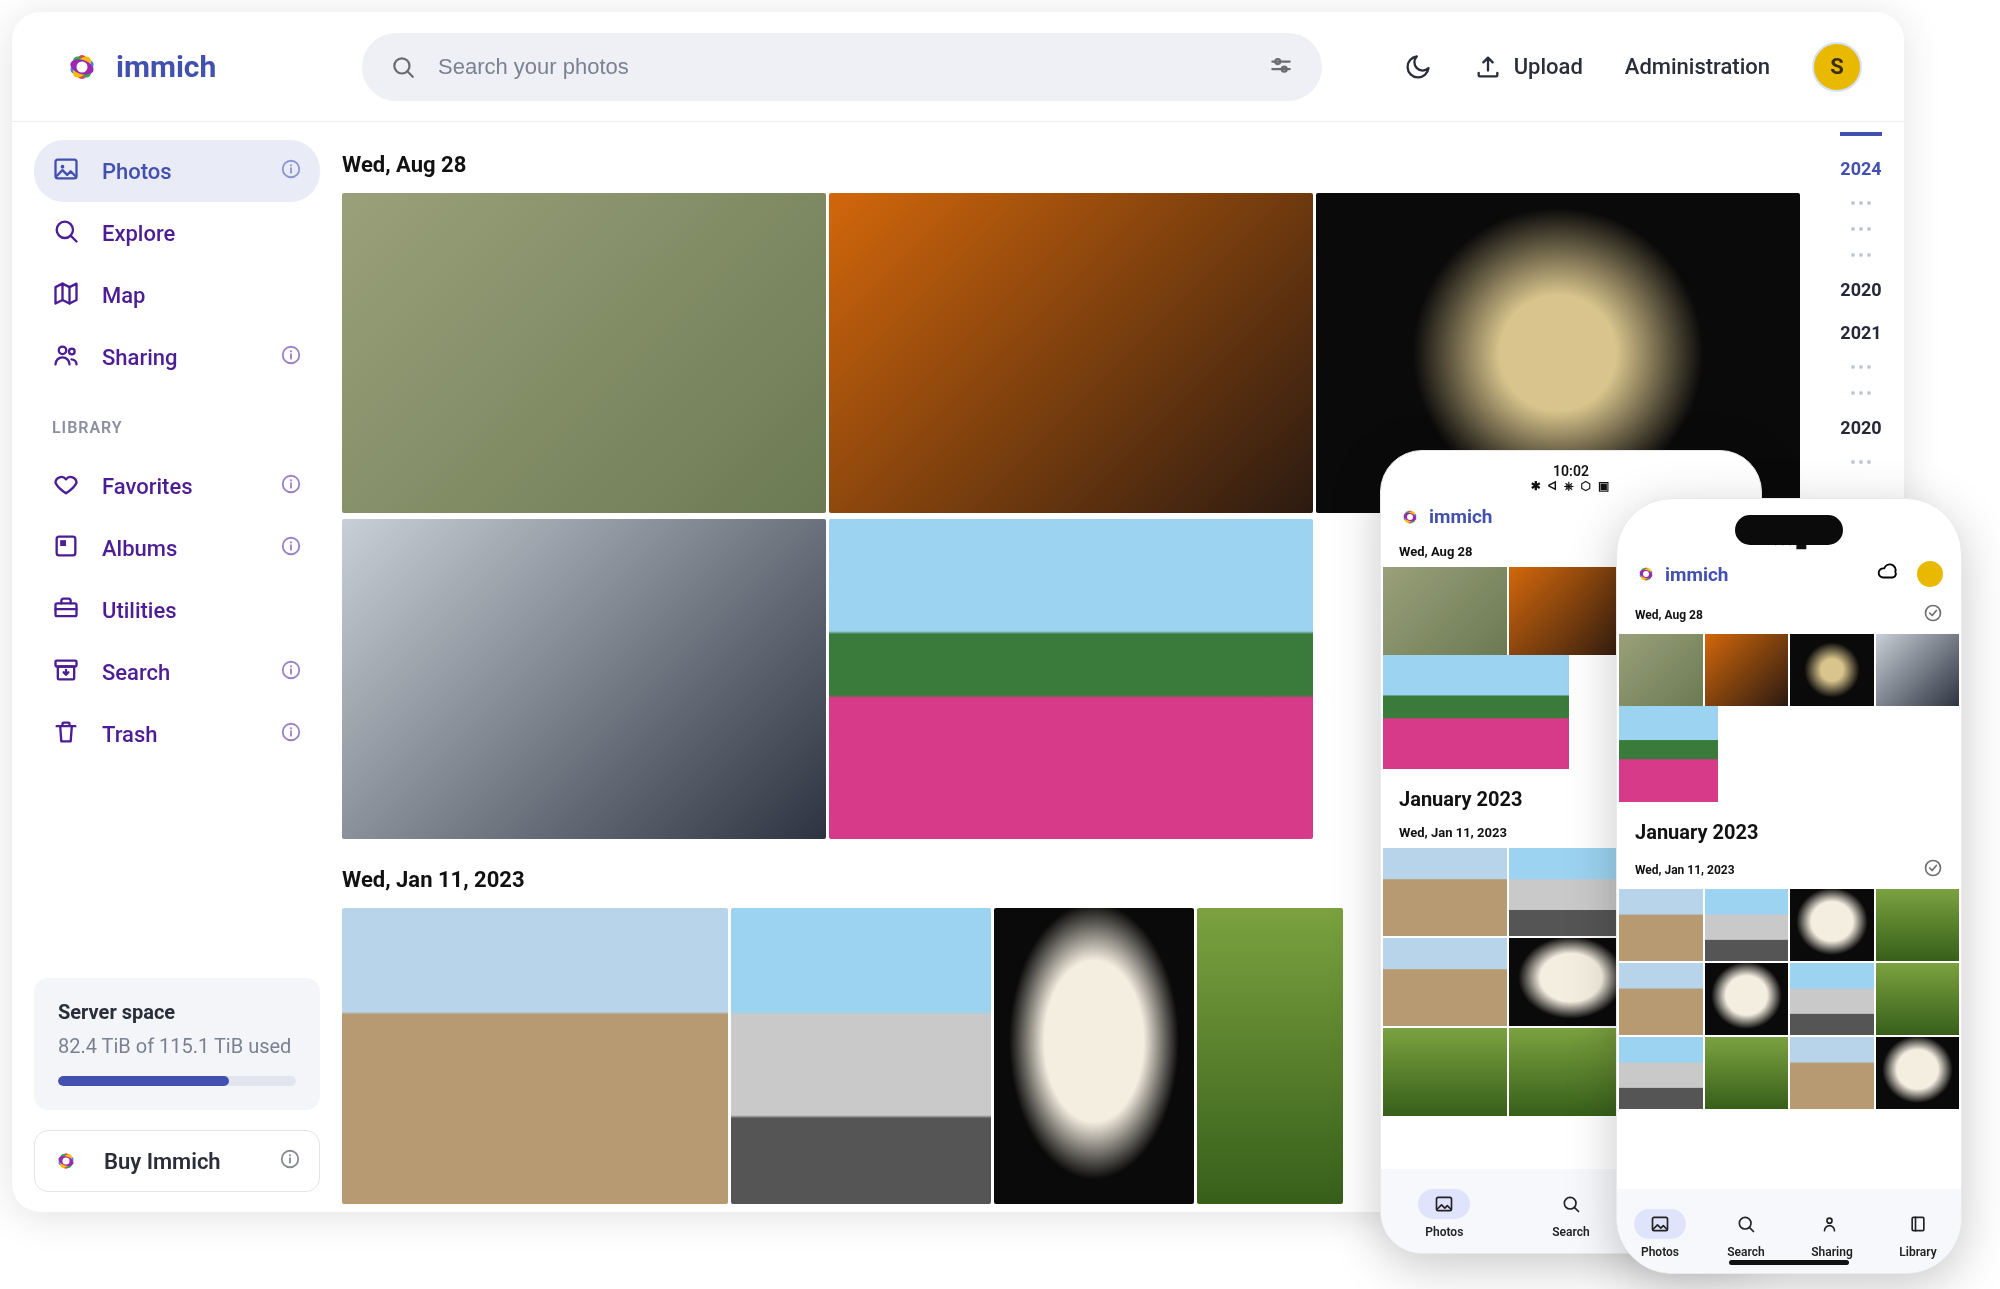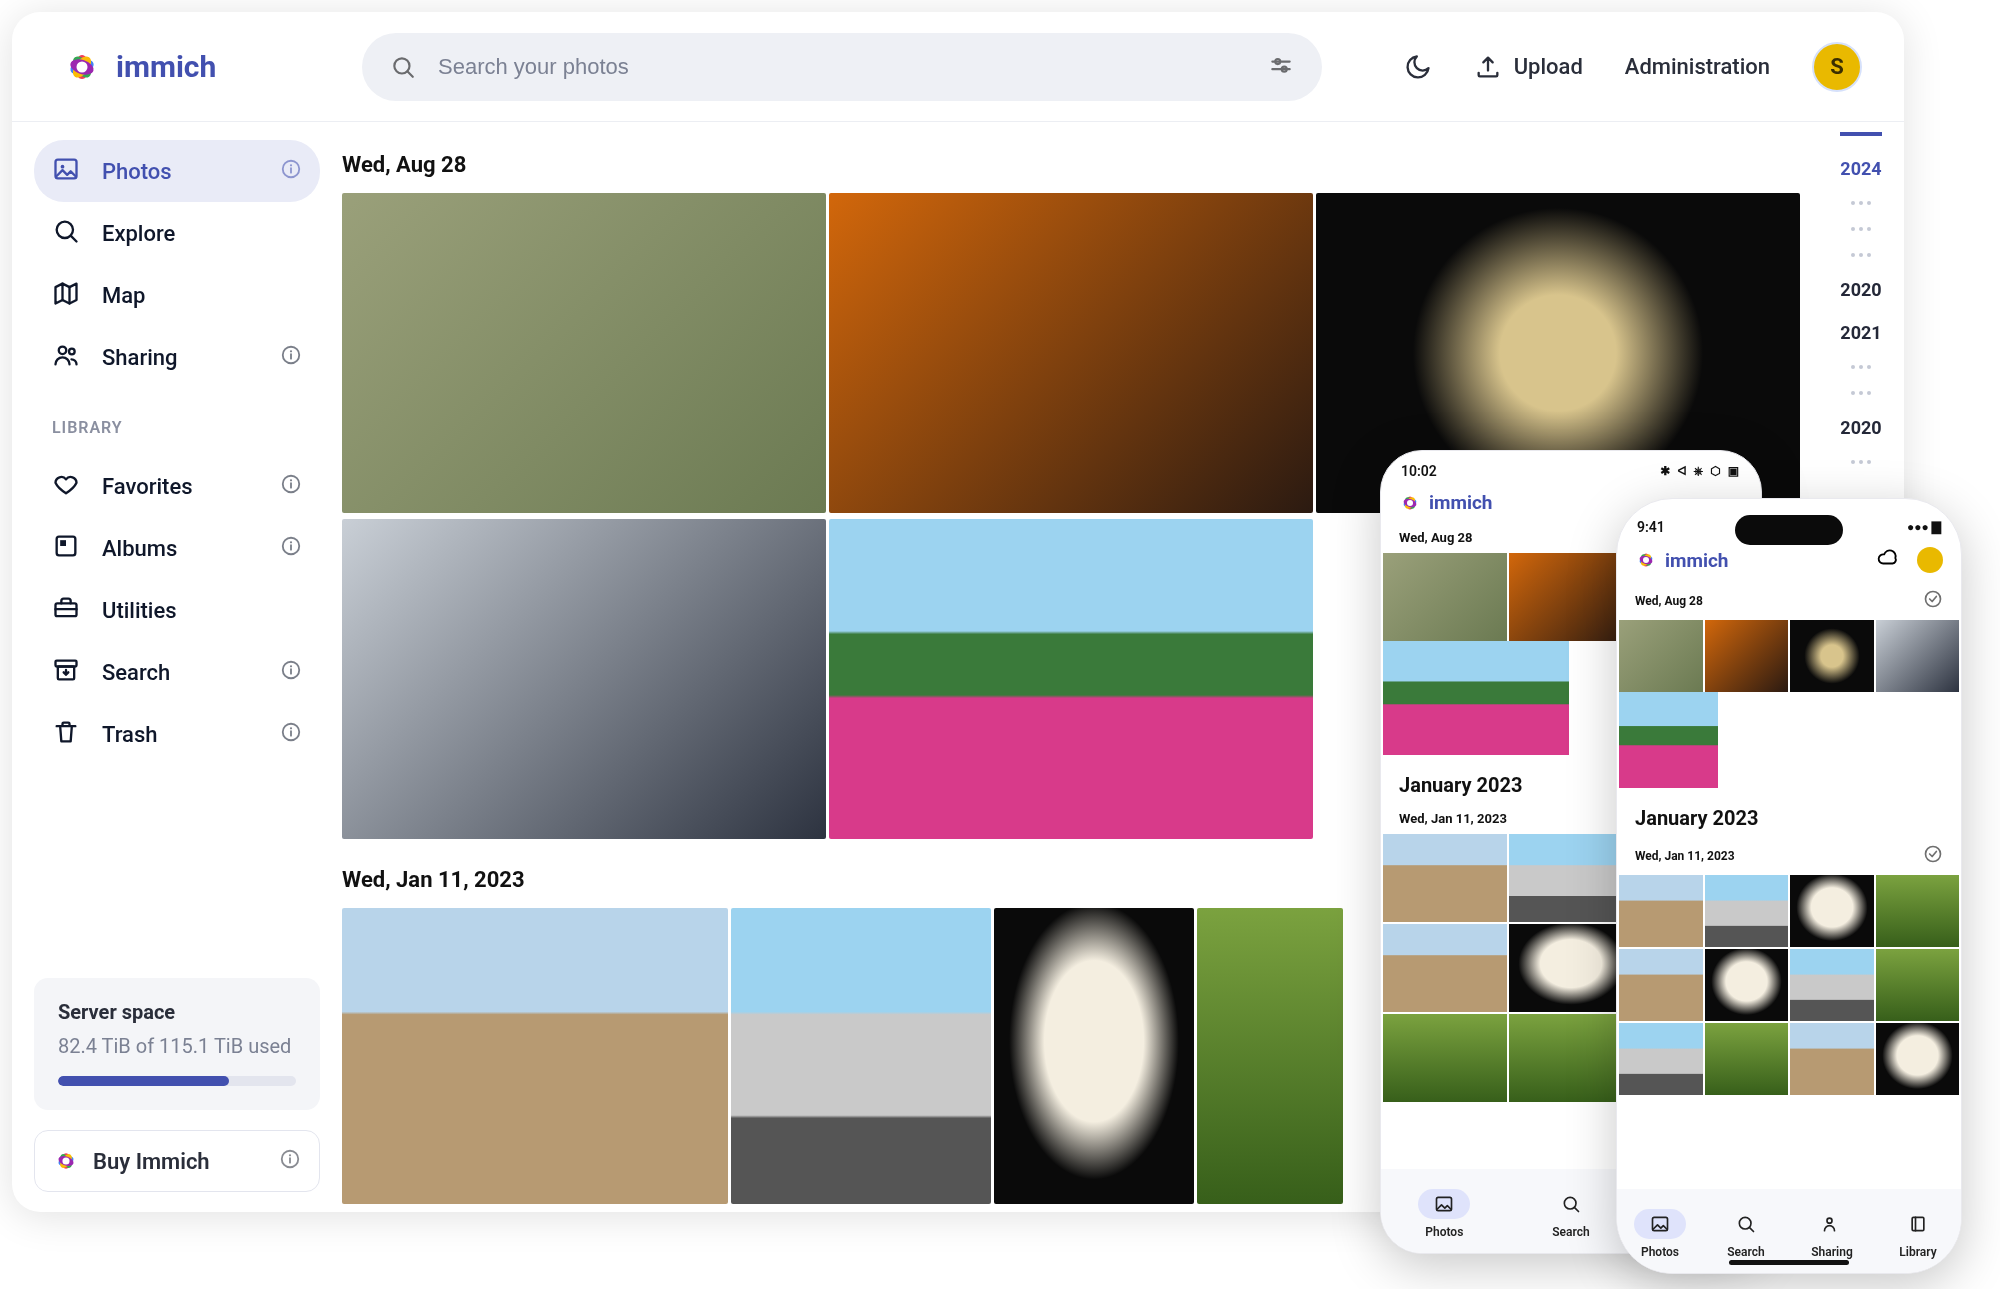--- a/index.html
+++ b/index.html
@@ -39,41 +39,41 @@
 .icon-btn svg { width: 28px; height: 28px; }
 .avatar { width: 50px; height: 50px; border-radius: 50%; background: #e9b900; color: #3a2e00;
   display: flex; align-items: center; justify-content: center; font-weight: 700; font-size: 22px;
   border: 2px solid #d6e1fb; }
 
 
 .body { display: flex; height: calc(100% - 110px); }
 .sidebar { width: 330px; padding: 18px 22px 20px 22px; display: flex; flex-direction: column; }
 .nav-item {
   display: flex; align-items: center; height: 62px; padding: 0 18px; border-radius: 30px;
-  gap: 22px; font-size: 22px; font-weight: 500; color: #0f172a; cursor: pointer;
+  gap: 22px; font-size: 22px; font-weight: 500; color: #4c1d95; cursor: pointer;
 }
 .nav-item.active { background: #e9ebf7; color: #4250af; }
 .nav-item .nav-info { margin-left: auto; opacity: .55; }
 .nav-item .nav-info svg { width: 22px; height: 22px; }
 .nav-ico svg { width: 28px; height: 28px; }
 .nav-section { font-size: 16px; font-weight: 600; letter-spacing: .06em; color: #8a8fa0;
   padding: 30px 18px 18px 18px; }
 
 .sidebar-footer { margin-top: auto; }
 .storage {
   background: #f4f5f8; border-radius: 14px; padding: 22px 24px 24px 24px; margin-bottom: 20px;
 }
 .storage .title { font-size: 20px; font-weight: 700; color: #2a2e3a; margin-bottom: 10px; }
 .storage .text  { font-size: 20px; color: #7b8193; margin-bottom: 18px; }
 .storage .bar   { height: 10px; background: #e3e5ee; border-radius: 5px; overflow: hidden; }
 .storage .fill  { height: 100%; width: 72%; background: #4250af; border-radius: 5px; }
 
 .buy {
   display: flex; align-items: center; height: 62px; border: 1.6px solid #e3e5ee;
-  border-radius: 14px; padding: 0 18px; gap: 14px; font-size: 22px; font-weight: 600;
+  border-radius: 14px; padding: 0 18px; gap: 25px; font-size: 22px; font-weight: 600;
   color: #2a2e3a; cursor: pointer;
 }
 .buy .nav-info { margin-left: auto; opacity: .55; }
 .buy .nav-info svg { width: 22px; height: 22px; }
 
 .server-row {
   display: flex; align-items: center; padding: 18px 6px 4px 6px; font-size: 20px;
   color: #2a2e3a;
 }
 .dot-online { width: 12px; height: 12px; border-radius: 50%; background: #1fbf5a; margin-right: 14px; }
@@ -103,21 +103,21 @@
 .scrubber .cur { color:#4250af; border-top:4px solid #4250af; padding-top:22px; }
 .scrubber .dots { display:flex; gap:4px; }
 .scrubber .dots span { width:4px; height:4px; border-radius:50%; background:#c5c9d5; }
 
 
 .phone { position:absolute; background:#fff; border:1px solid #e9e9ee; overflow:hidden; }
 .phoneA { left: 1380px; top: 450px; width: 382px; height: 804px; border-radius: 42px; box-shadow: 0 12px 50px rgba(0,0,0,.22); }
 .phoneB { left: 1616px; top: 498px; width: 346px; height: 776px; border-radius: 56px; box-shadow: 0 12px 50px rgba(0,0,0,.22); z-index: 2; }
 .phoneB .notch { position:absolute; top:16px; left:50%; transform:translateX(-50%); width:108px; height:30px; background:#0b0b0b; border-radius:16px; }
 
-.p-status { display:flex; align-items:center; justify-content:space-between; padding: 12px 20px 6px 20px; font-size:14px; color:#111; font-weight:600;}
+.p-status { display:flex; align-items:center; justify-content:space-between; padding: 12px 20px 6px 20px; font-size:14px; color:#111; font-weight:600;flex-direction:column;}
 .p-head { display:flex; align-items:center; gap:8px; padding: 6px 18px 10px 18px; }
 .p-head .logo-flower { width: 22px; height: 22px; }
 .p-head .logo-text { font-size: 19px; }
 .p-head .spacer { flex:1; }
 .cloud-ico svg { width:22px; height:22px; }
 .mini-avatar { width:26px; height:26px; border-radius:50%; background:#e9b900; margin-left:10px; display:flex; align-items:center; justify-content:center; font-size:12px; font-weight:700; color:#3a2e00;}
 
 .p-date { font-size: 13px; font-weight:700; padding: 6px 18px 8px 18px; color:#111;}
 .p-month{ font-size: 20px; font-weight:700; padding: 18px 18px 8px 18px; color:#111;}
 .p-grid { display:grid; gap:2px; padding: 0 2px; }

